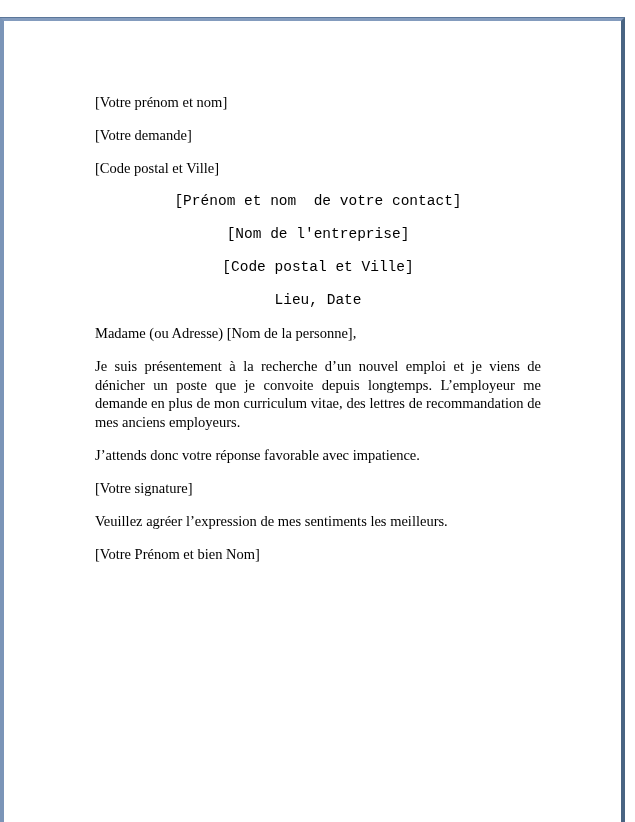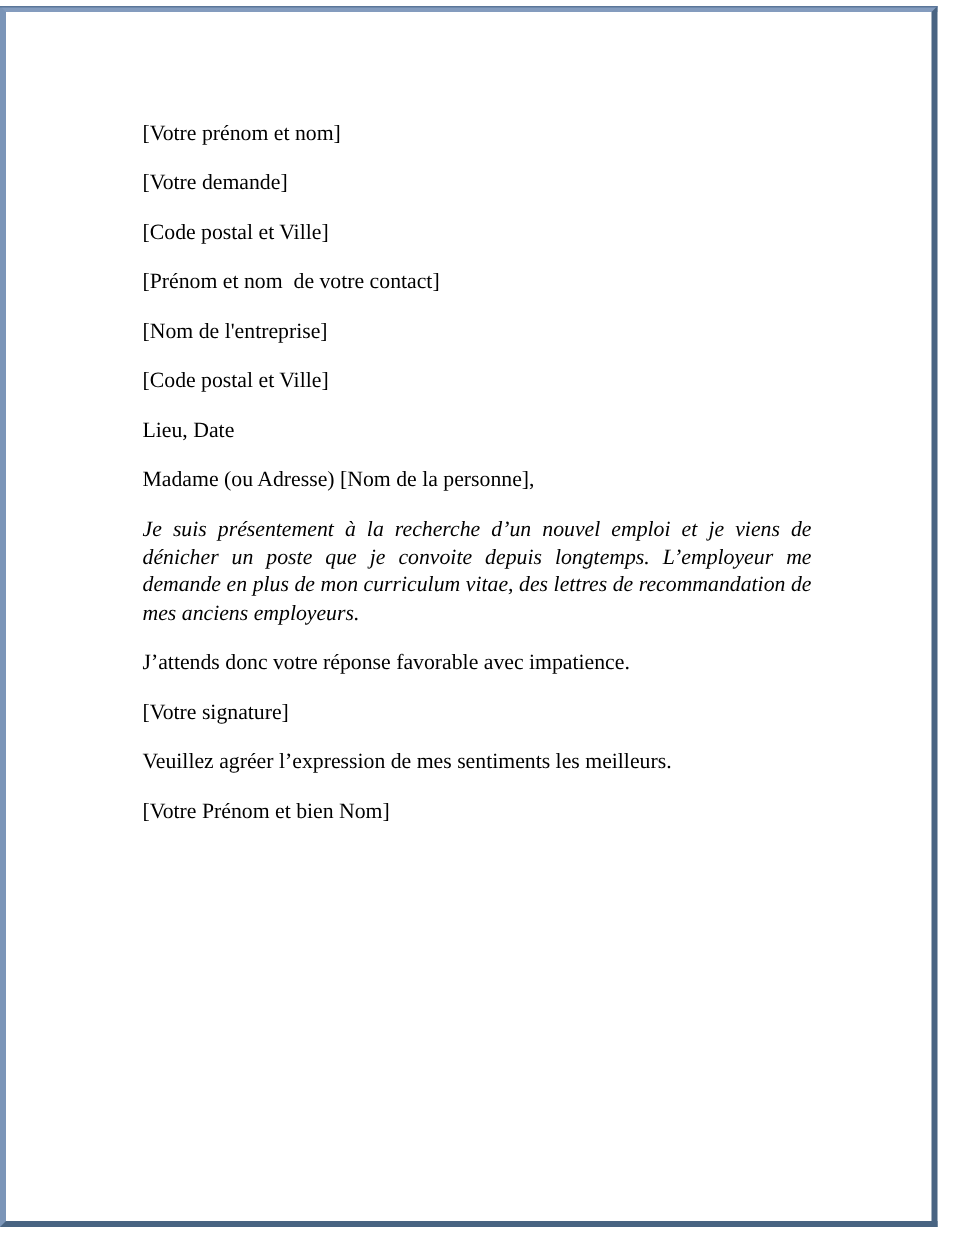--- a/index.html
+++ b/index.html
@@ -10,21 +10,21 @@
   body {
     width: 635px;
     height: 822px;
     position: relative;
     overflow: hidden;
     font-family: "Liberation Serif", "DejaVu Serif", serif;
     color: #000000;
   }
   .page {
     position: absolute;
-    top: 4px; left: 0;
+    top: 17px; left: 0;
     width: 635px;
     height: 698px;
     background: #ffffff;
   }
   .page-frame {
     position: absolute;
     top: 0;
     left: 0;
     width: 625px;
     height: 814px;
@@ -49,26 +49,25 @@
     left: 95px;
     top: 76px;
     width: 446px;
     font-size: 14.5px;
     line-height: 18.5px;
   }
   .letter-content p {
     margin: 0 0 14.5px 0;
     white-space: pre-wrap;
   }
-  .align-right { text-align: left; }
+  .align-right { text-align: center; font-family: Liberation Mono, monospace; }
   .justified {
     text-align: justify;
     text-justify: inter-word;
     white-space: normal !important;
-    font-style: italic;
   }
 </style>
 </head>
 <body>
 
 <div class="page">
   <div class="page-frame"></div>
 
   <div class="letter-content">
 

